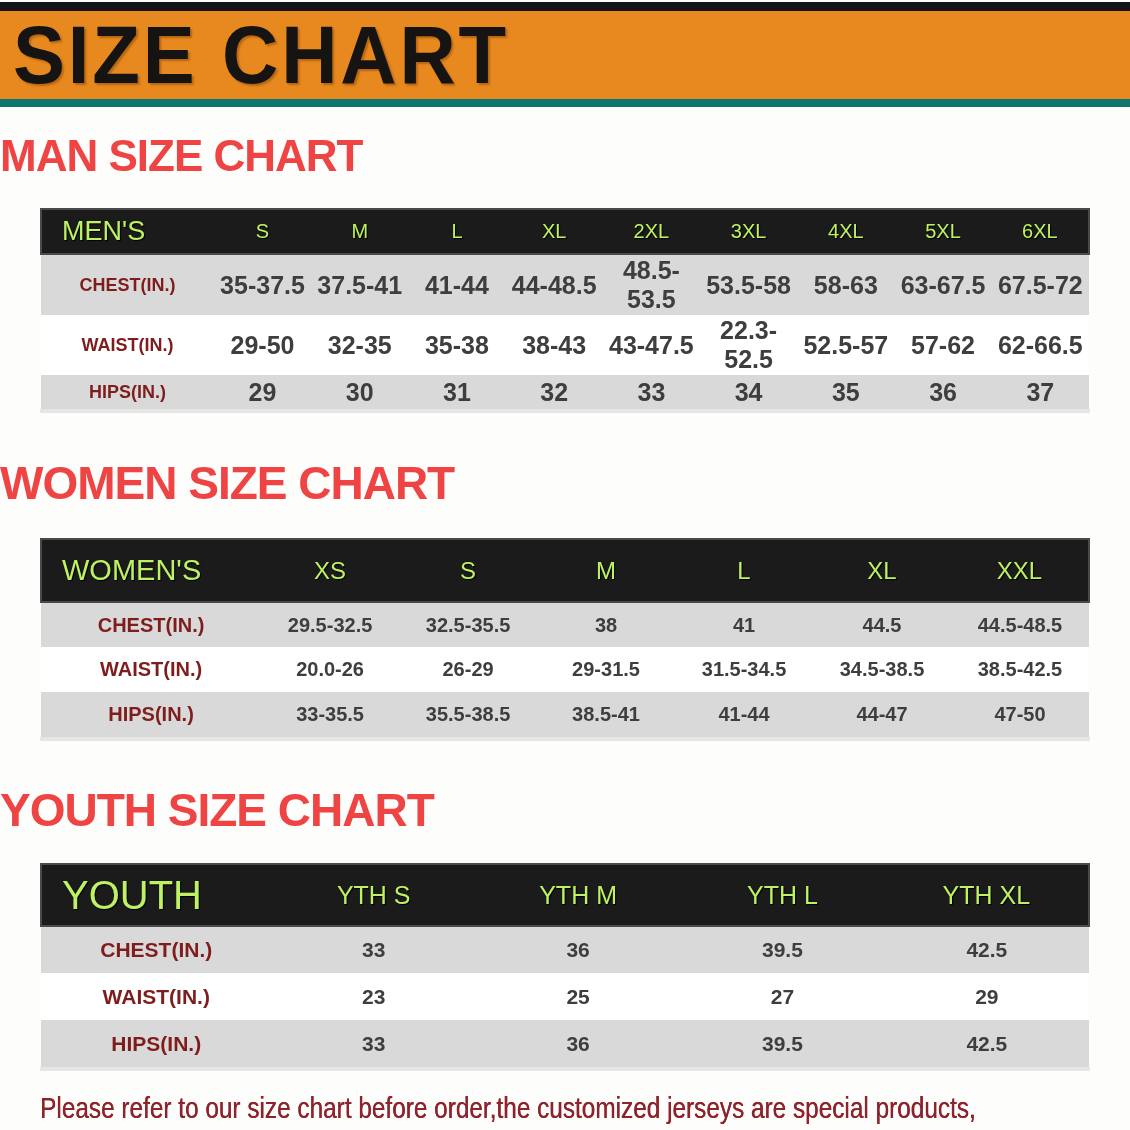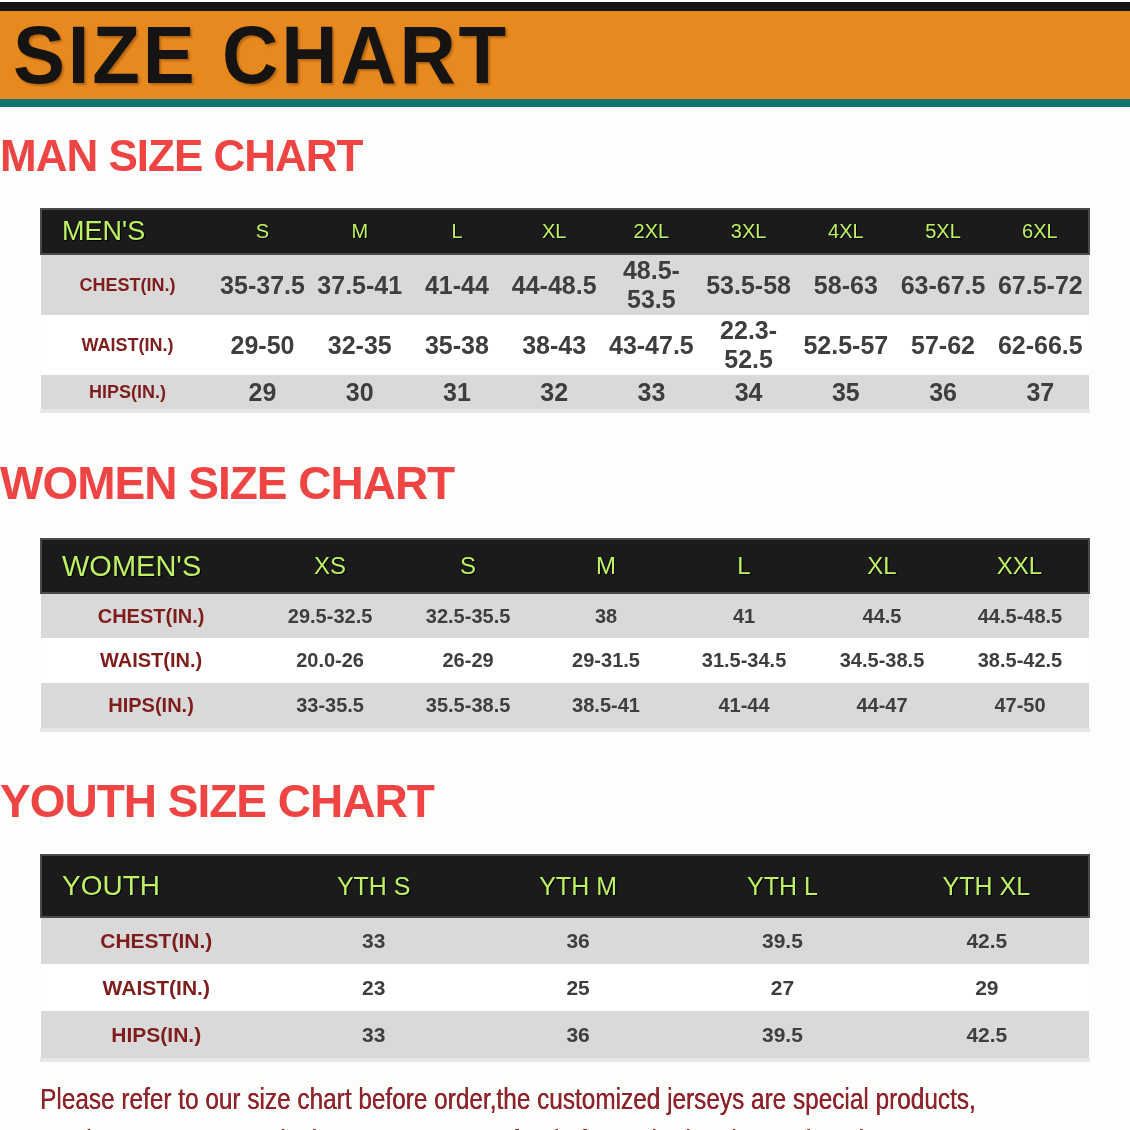--- a/index.html
+++ b/index.html
@@ -82,29 +82,29 @@
   }
 
   
   .t0 .size-table thead th { height: 45px; font-size: 20px; }
   .t0 .size-table thead th:first-child { font-size: 27px; width: 16.5%; }
   .t0 .size-table tbody tr { height: 34px; }
   .t0 .size-table tbody th { font-size: 18px; }
   .t0 .size-table tbody td { font-size: 25px; }
 
   
-  .t1 .size-table thead th { height: 54px; font-size: 24px; }
+  .t1 .size-table thead th { height: 63px; font-size: 24px; }
   .t1 .size-table thead th:first-child { font-size: 29px; width: 21%; }
   .t1 .size-table tbody tr { height: 45px; }
   .t1 .size-table tbody th { font-size: 20px; }
   .t1 .size-table tbody td { font-size: 20px; }
 
   
   .t2 .size-table thead th { height: 62px; font-size: 25px; }
-  .t2 .size-table thead th:first-child { font-size: 28px; width: 22%; }
+  .t2 .size-table thead th:first-child { font-size: 40px; width: 22%; }
   .t2 .size-table tbody tr { height: 47px; }
   .t2 .size-table tbody th { font-size: 21px; }
   .t2 .size-table tbody td { font-size: 21px; }
 
   
   .note {
     margin: 20px 0 0 40px;
   }
   .note p {
     margin: 0;

